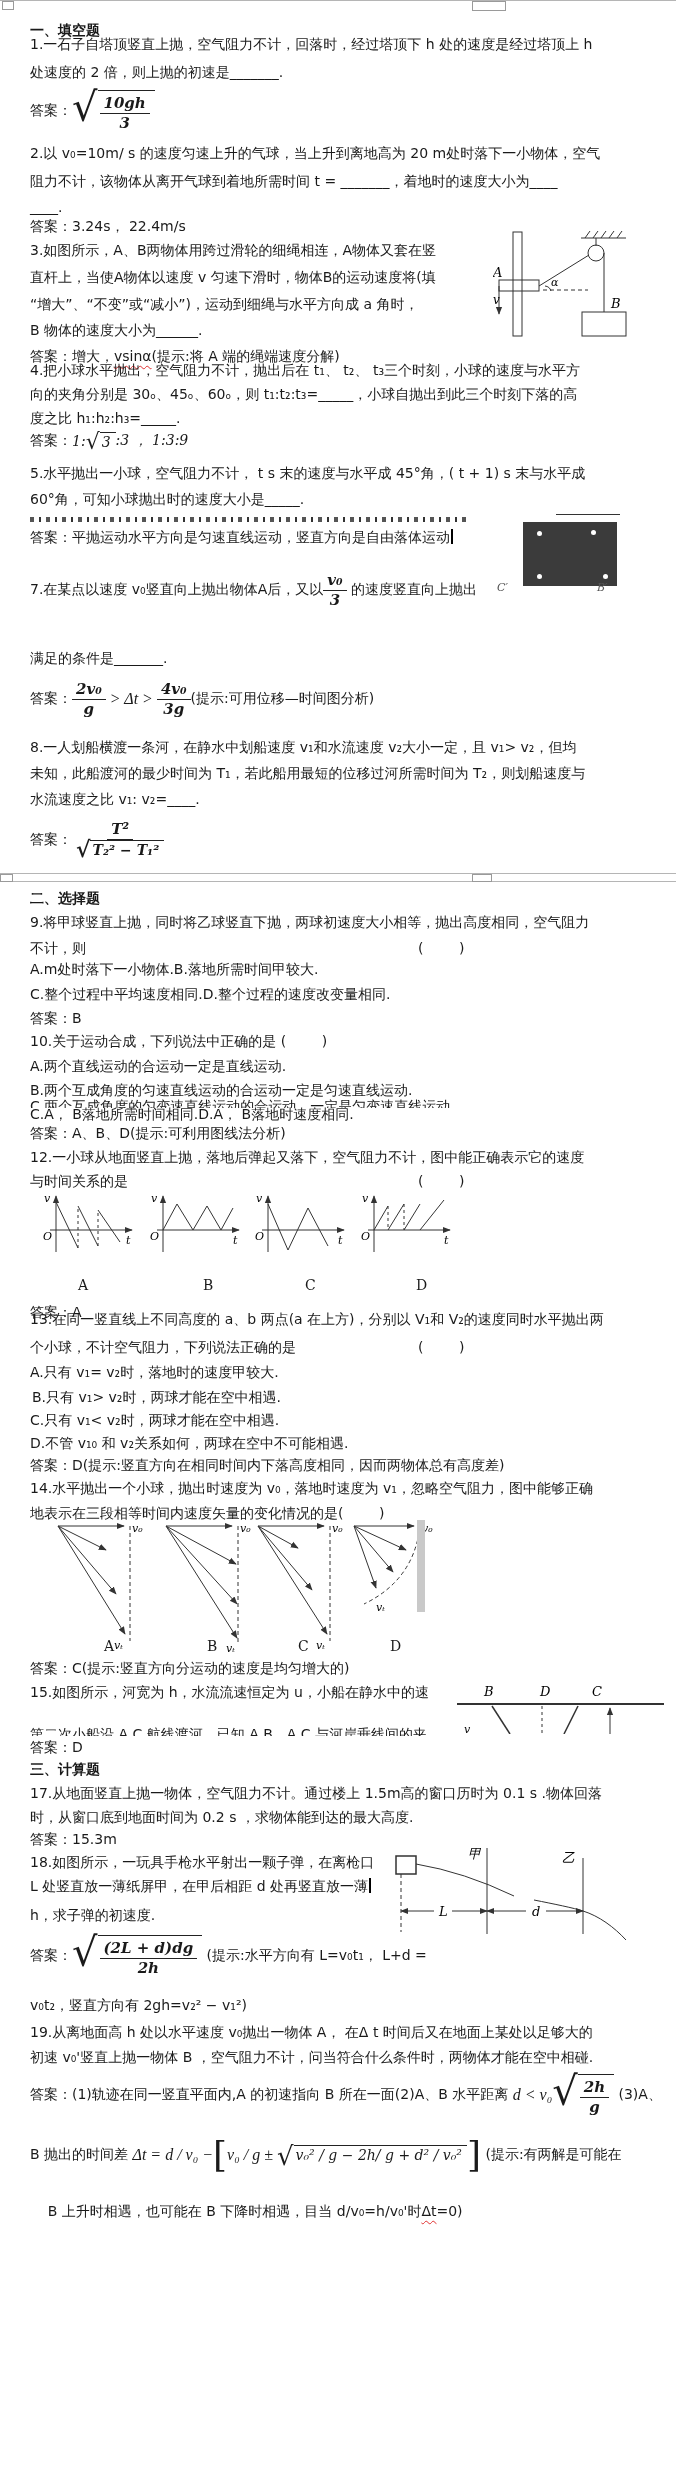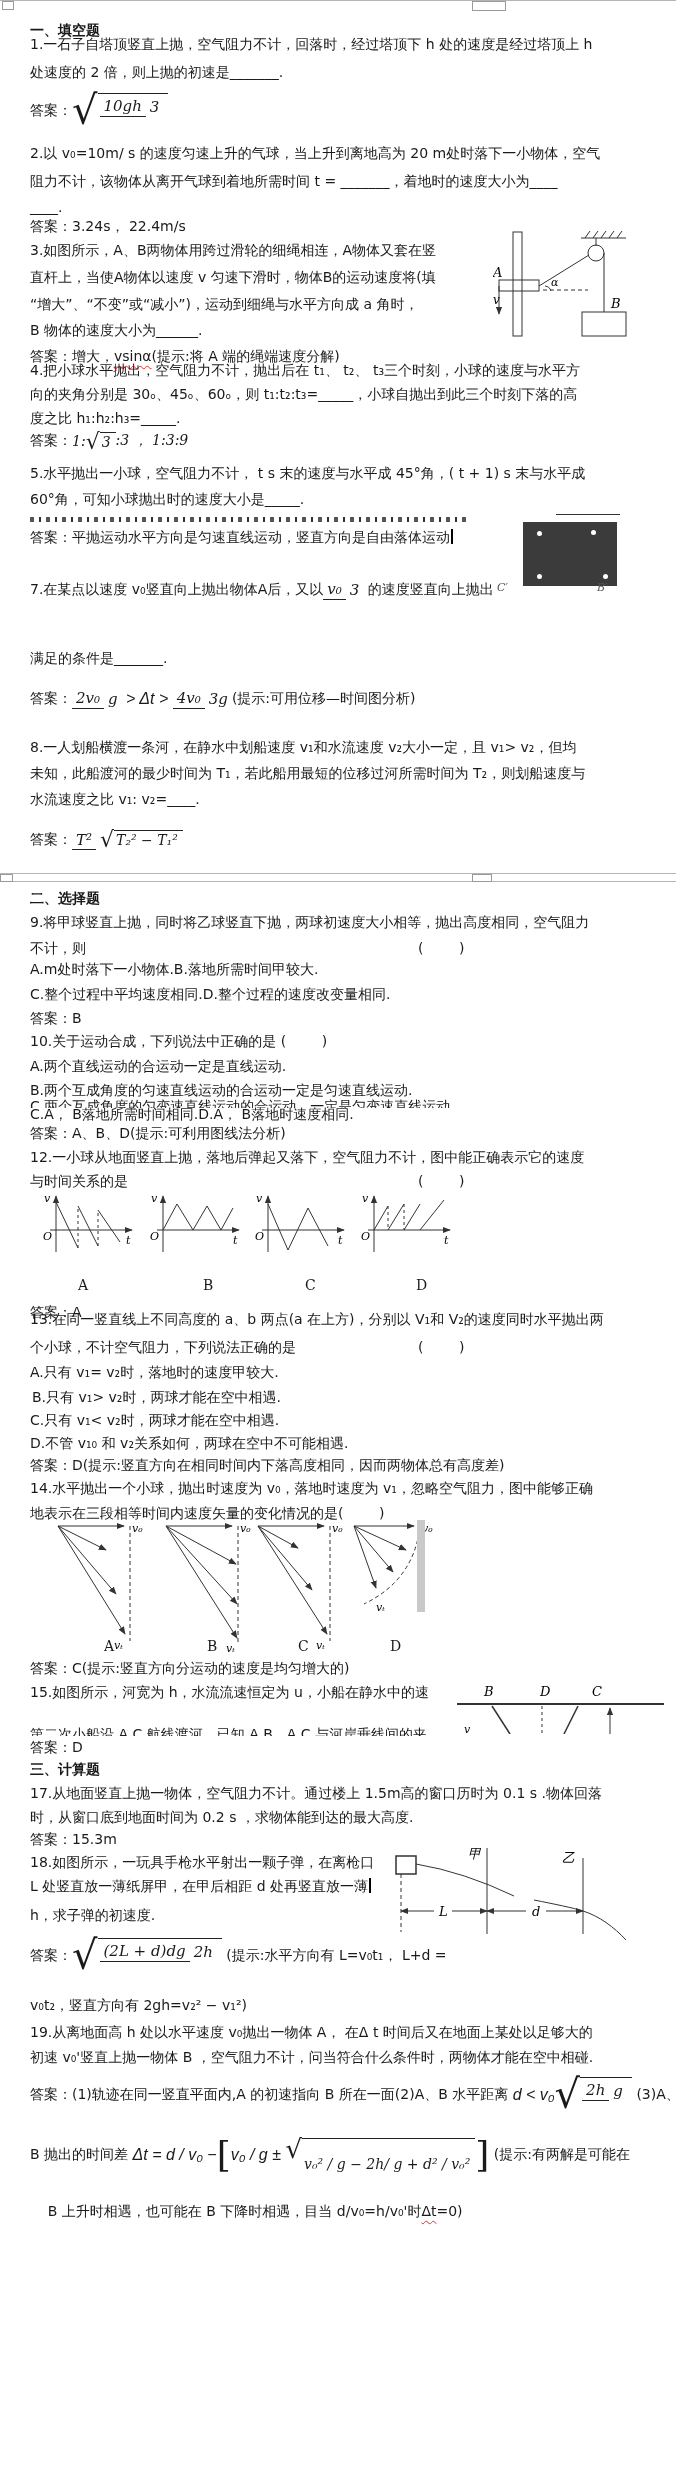--- a/index.html
+++ b/index.html
@@ -1,24 +1,24 @@
 <!DOCTYPE html>
 <html><head>
 <meta charset="utf-8">
 <style>
   html,body{margin:0;padding:0;background:#fff;}
   .page{position:relative;width:676px;height:2490px;background:#ffffff;overflow:hidden;
         font-family:"DejaVu Sans",sans-serif;font-size:14px;color:#1a1a1a;}
   .line{position:absolute;white-space:pre;line-height:20px;}
   .bold{font-weight:bold;}
   .fline{position:absolute;display:flex;align-items:center;white-space:pre;}
-  .math{font-family:Liberation Sans, sans-serif;font-style:italic;font-size:16px;}
+  .math{font-family:Liberation Serif, serif;font-style:italic;font-size:16px;}
   .mathsm{font-family:"DejaVu Serif",serif;font-style:italic;font-size:14px;}
-  .frac{display:inline-flex;align-items:flex-end;
-        font-family:"DejaVu Serif",serif;font-style:italic;font-size:15px;line-height:1.25;}
+  .frac{display:inline-flex;flex-direction:column;align-items:center;
+        font-family:"DejaVu Serif",serif;font-style:italic;font-size:15px;line-height:1.25;font-weight:bold;}
   .frac .fn{border-bottom:1px solid #222;padding:0 4px;}
   .frac .fd{padding:0 4px;}
   .sqrt{display:inline-flex;align-items:flex-start;}
   .rsign{font-family:"DejaVu Serif",serif;font-style:normal;font-size:40px;line-height:0.9;
          transform:translateY(-1px);}
   .rsign.sm{font-size:22px;line-height:0.8;transform:translateY(1px);}
   .rad{border-top:1.5px solid #222;padding:3px 5px 0 2px;display:inline-flex;align-items:center;}
   .bigb{font-family:"DejaVu Serif",serif;font-style:normal;font-size:36px;line-height:0.8;font-weight:200;}
   .wavy{text-decoration-line:underline;text-decoration-style:wavy;text-decoration-color:#e03030;
         text-decoration-thickness:1px;text-underline-offset:4px;}
@@ -330,21 +330,21 @@
     <span>(1)轨迹在同一竖直平面内,A 的初速指向 B 所在一面(2)A、B 水平距离 </span>
     <span class="math">d &lt; v₀</span>
     <span class="sqrt"><span class="rsign">√</span><span class="rad"><span class="frac"><span class="fn">2h</span><span class="fd">g</span></span></span></span>
     <span> (3)A、</span>
   </div>
   <div class="fline" style="left:30px;top:2132px;height:46px">
     <span>B 抛出的时间差 </span>
     <span class="math">Δt = d / v₀ −</span>
     <span class="bigb">[</span>
     <span class="math">v₀ / g ± </span>
-    <span class="sqrt"><span class="rsign sm" style="font-size:26px">√</span><span class="rad" style="padding-top:17px"><span class="mathsm">v₀² / g − 2h/ g + d² / v₀²</span></span></span>
+    <span class="sqrt"><span class="rsign sm" style="font-size:26px">√</span><span class="rad" style="padding-top:1px"><span class="mathsm">v₀² / g − 2h/ g + d² / v₀²</span></span></span>
     <span class="bigb">]</span>
     <span> (提示:有两解是可能在</span>
   </div>
   <div class="line" style="left:30px;top:2181px">
     <span>B 上升时相遇，也可能在 B 下降时相遇，目当 d/v₀=h/v₀'时</span><span class="wavy">Δt</span><span>=0)</span>
   </div>
 
 </div>
 
 </body></html>

